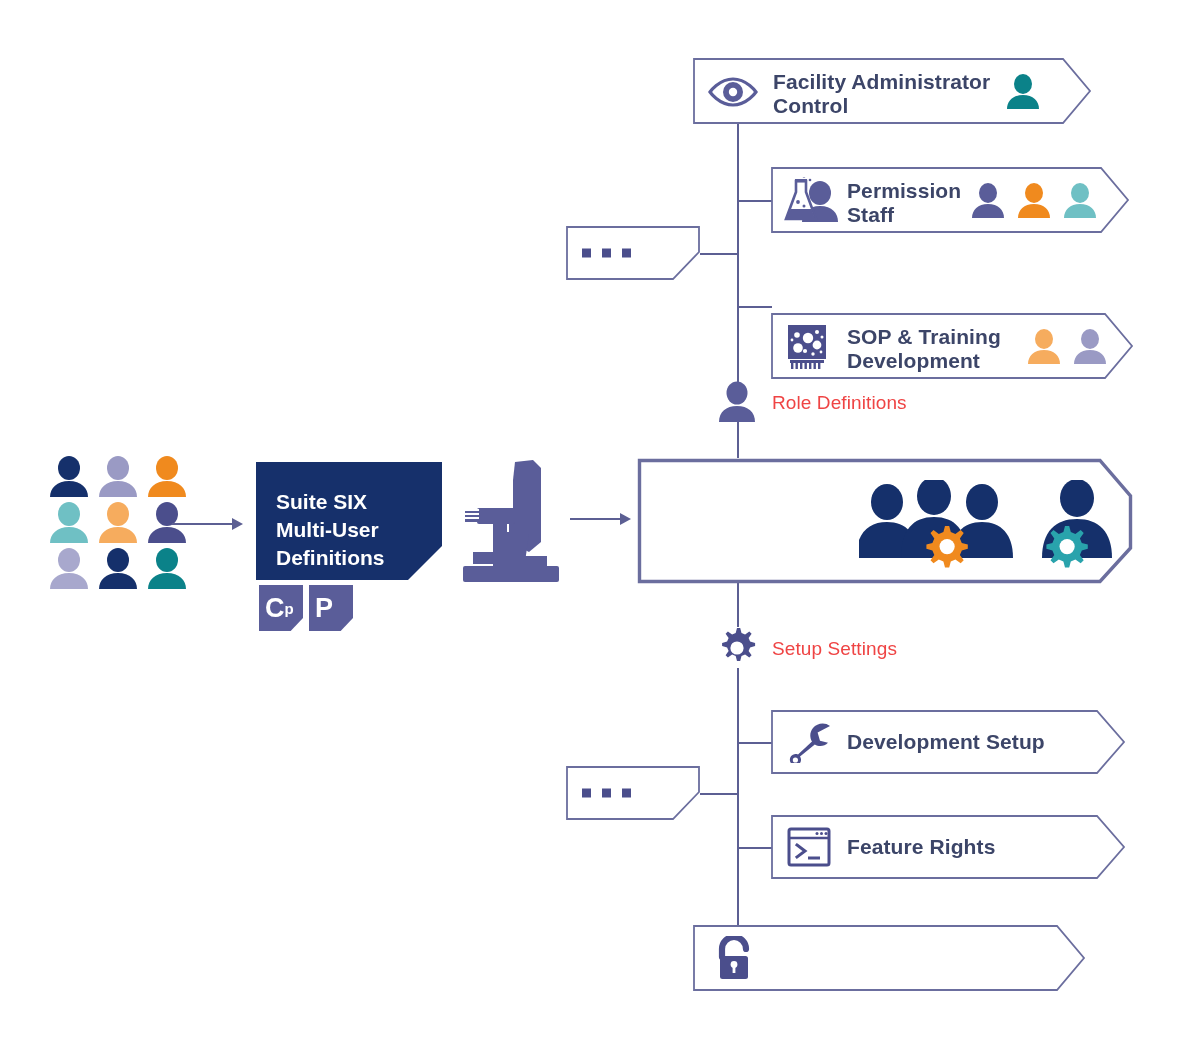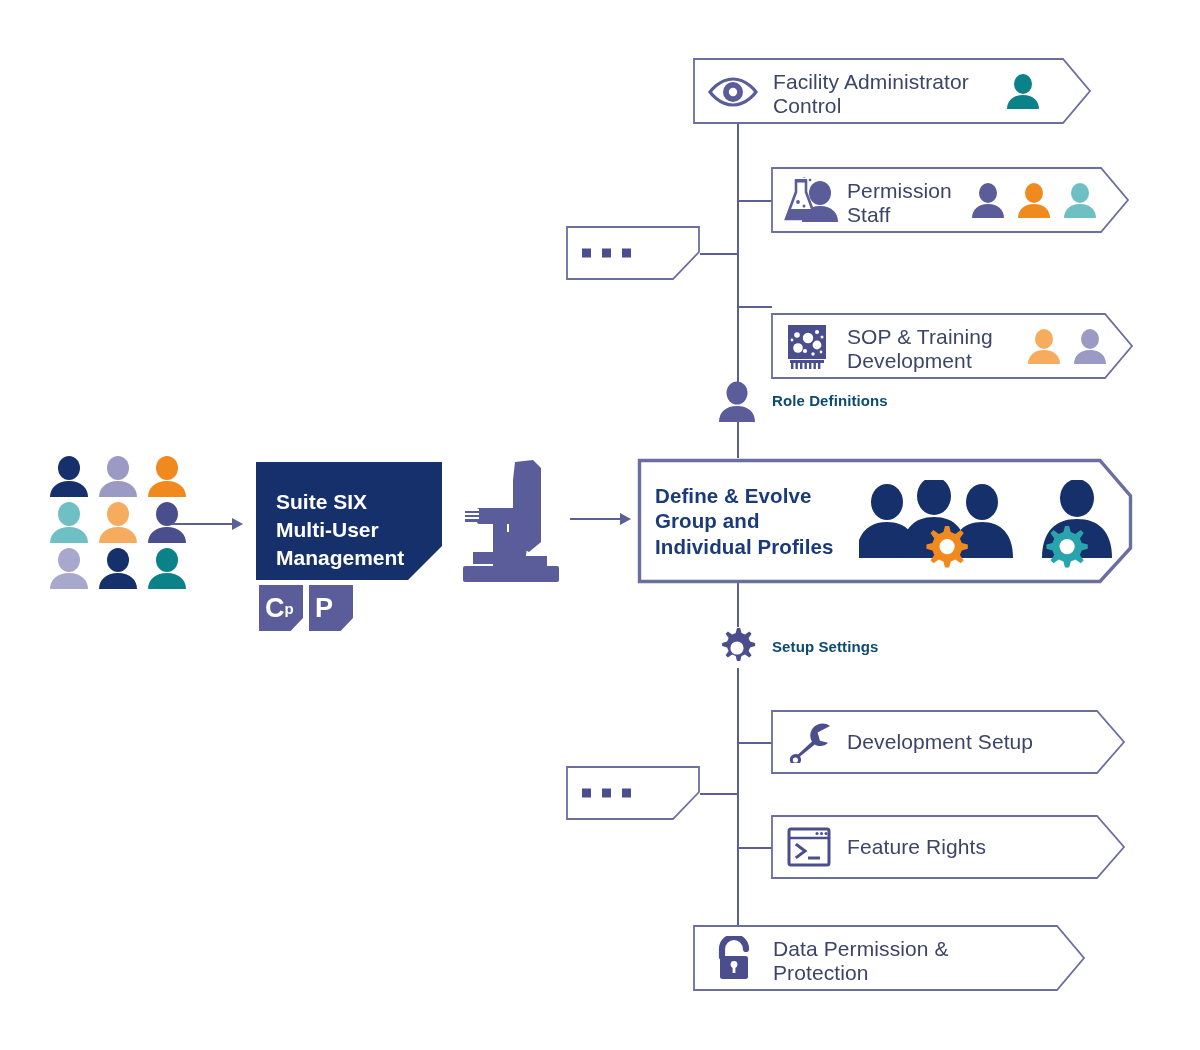--- a/index.html
+++ b/index.html
@@ -38,21 +38,21 @@
     width: 100%; height: 100%;
     display: flex;
     align-items: center;
   }
 
   .flag-label {
     color: #3c4568;
     font-size: 21px;
     line-height: 1.12;
     letter-spacing: 0.1px;
-    font-weight: 400;
+    font-weight: 700;
     white-space: pre-line;
   }
 
   
   .flagwrap.strong .flag-label {
     color: #1b3a7a;
     font-weight: 700;
     font-size: 20.5px;
     line-height: 1.25;
   }
@@ -67,23 +67,23 @@
     color: #ffffff;
     font-weight: 700;
     font-size: 21px;
     line-height: 1.33;
     white-space: pre-line;
   }
 
   
   .stage-label {
     position: absolute;
-    color: #0c4a6e;
-    font-weight: 700;
-    font-size: 15px;
+    color: #ef4444;
+    font-weight: 400;
+    font-size: 19px;
     letter-spacing: 0.1px;
     white-space: nowrap;
   }
 
   
   .badge-row { position: absolute; display: flex; gap: 6px; }
   .badge {
     position: relative;
     width: 44px; height: 46px;
     background: #5a5d99;
@@ -205,21 +205,21 @@
     <line x1="0" y1="10" x2="60" y2="10" stroke="#5c5f93" stroke-width="1.8"></line>
     <path d="M60 4 L71 10 L60 16 Z" fill="#5c5f93"></path>
   </svg>
 
   <div class="tile" style="left:256px; top:462px; width:186px; height:118px;">
     <svg width="186" height="118" viewBox="0 0 186 118" style="position:absolute;left:0;top:0;">
       <path d="M0 0 L186 0 L186 84 L152 118 L0 118 Z" fill="#16306b"></path>
     </svg>
     <div class="tile-text">Suite SIX
 Multi-User
-Management</div>
+Definitions</div>
   </div>
 
   <div class="badge-row" style="left:259px; top:585px;">
     <div class="badge">
       <span>C</span>
         <sub>p</sub>
     </div>
     <div class="badge">
       <span>P</span>
     </div>
@@ -271,23 +271,20 @@
       <circle cx="21" cy="21" r="6.6" fill="#ffffff"></circle>
     </g>
   </svg>
   <div class="stage-label" style="left:772px; top:638px;">Setup Settings</div>
 
   <div class="flagwrap strong" style="left:637px; top:458px; width:496px; height:126px;">
     <svg class="outline" width="496" height="126" viewBox="0 0 496 126">
       <path d="M2.5 2.5 L463 2.5 L493.5 38 L493.5 90 L463 123.5 L2.5 123.5 Z" fill="#ffffff" stroke="#6b6e9e" stroke-width="3.4"></path>
     </svg>
     <div class="content">
-      <div class="flag-label" style="margin-left:18px;">Define &amp; Evolve
-Group and
-Individual Profiles</div>
 
       <svg class="icon" style="position:absolute; left:222px; top:22px;" width="258" height="88" viewBox="0 0 258 88">
         <g fill="#15306b">
 
           <ellipse cx="28" cy="22" rx="16" ry="18"></ellipse>
           <path d="M28 42 C47 42 59 54 59 78 L-3 78 C-3 54 9 42 28 42 Z"></path>
 
           <ellipse cx="75" cy="16" rx="17" ry="19"></ellipse>
           <path d="M75 37 C96 37 108 50 108 78 L42 78 C42 50 54 37 75 37 Z"></path>
 
@@ -477,22 +474,20 @@
     <svg class="outline" width="392" height="66" viewBox="0 0 392 66">
       <path d="M1 1 L364 1 L391 33 L364 65 L1 65 Z" fill="#ffffff" stroke="#6b6e9e" stroke-width="1.8"></path>
     </svg>
     <div class="content">
       <svg class="icon" style="position:absolute; left:20px; top:11px;" width="42" height="44" viewBox="0 0 42 44">
         <path d="M9 21 L9 13 C9 6.4 14.4 1 21 1 C27.6 1 33 6.4 33 13" fill="none" stroke="#4b4e8c" stroke-width="6.2" stroke-linecap="round"></path>
         <rect x="7" y="20" width="28" height="23" rx="2.5" fill="#4b4e8c"></rect>
         <circle cx="21" cy="28.5" r="3.4" fill="#ffffff"></circle>
         <rect x="19.6" y="29" width="2.8" height="8" fill="#ffffff"></rect>
       </svg>
-      <div class="flag-label" style="position:absolute; left:80px; top:12px;">Data Permission &amp;
-Protection</div>
     </div>
   </div>
 
   <div class="flagwrap" style="left:566px; top:766px; width:134px; height:54px;">
     <svg class="outline" width="134" height="54" viewBox="0 0 134 54">
       <path d="M1 1 L133 1 L133 26 L107 53 L1 53 Z" fill="#ffffff" stroke="#6b6e9e" stroke-width="1.8"></path>
     </svg>
     <div class="content">
       <div class="ellipsis-dots">
         <i></i>

